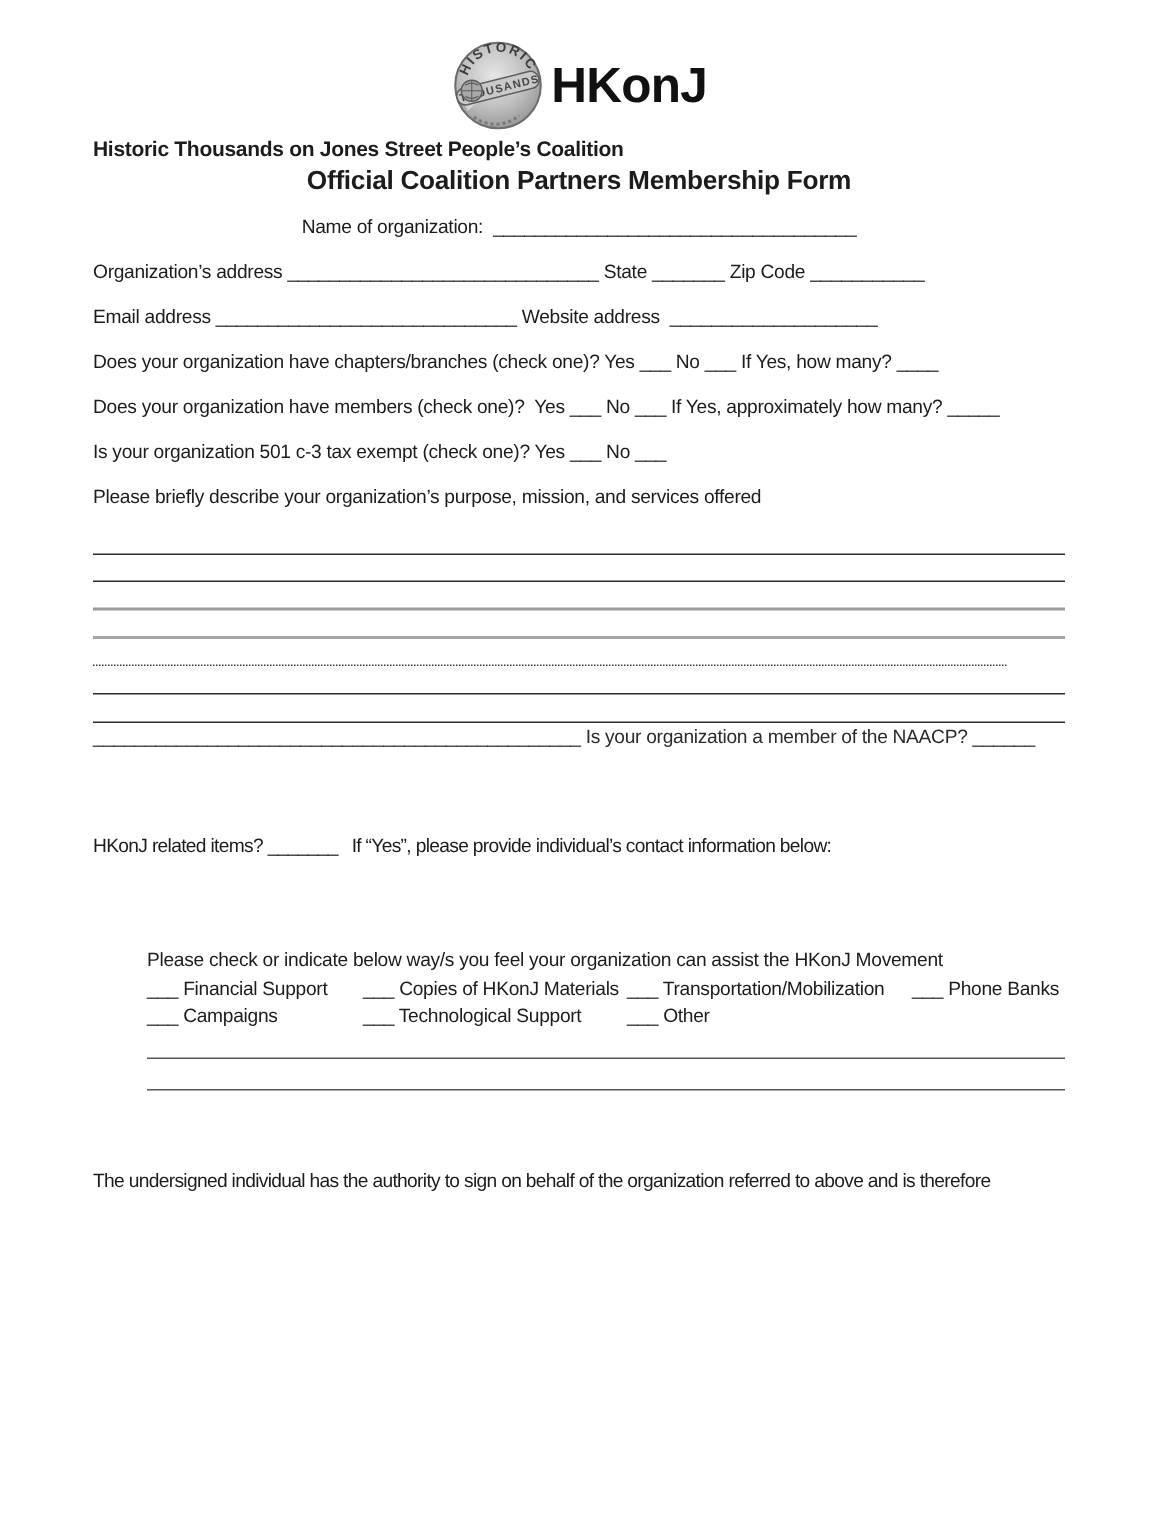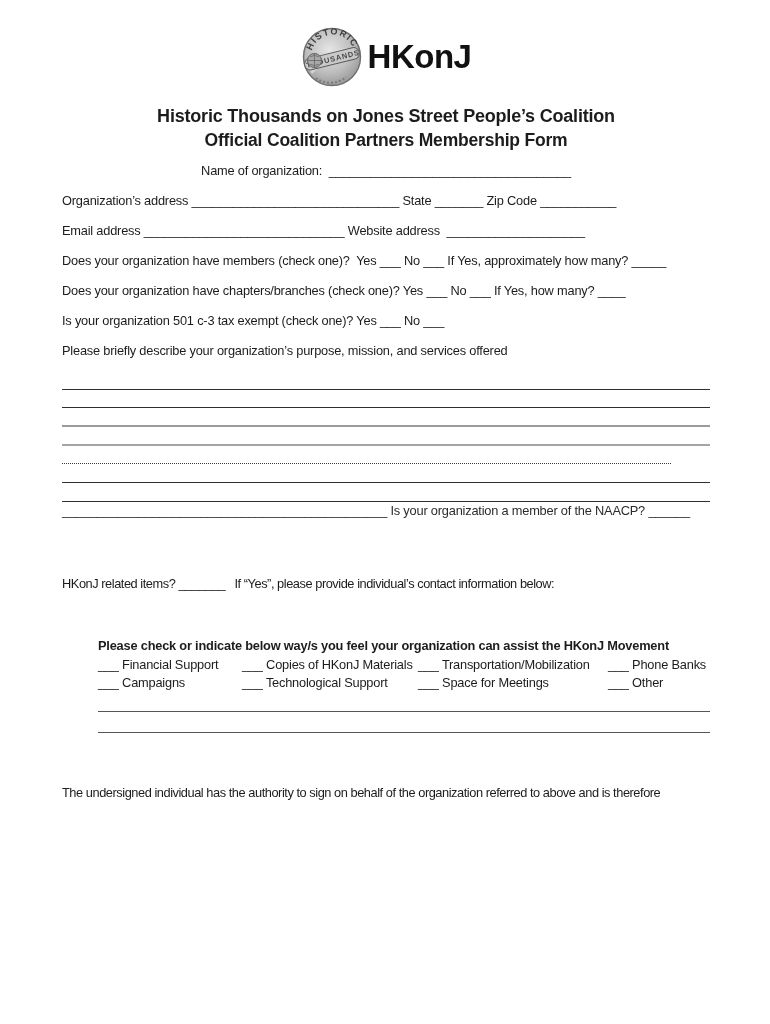--- a/index.html
+++ b/index.html
@@ -5,38 +5,38 @@
   html,body{margin:0;padding:0;background:#ffffff;}
   .page{
     position:relative;width:770px;height:1024px;box-sizing:border-box;
     padding:0 60px 0 62px;overflow:hidden;background:#ffffff;
     font-family:"Liberation Sans",sans-serif;color:#1c1c1c;font-size:12.8px;
   }
   
   .brand-row{display:flex;align-items:center;justify-content:center;padding-top:26px;height:62px;}
   .seal{flex:0 0 auto;}
   .brand{font-size:33px;font-weight:700;letter-spacing:-0.5px;margin-left:5px;color:#111;}
-  .subtitle{text-align:center;font-weight:700;font-size:18px;margin-top:18px;letter-spacing:-0.2px;}
+  .subtitle{font-weight:700;font-size:14px;margin-top:3px;letter-spacing:-0.2px;}
   .form-title{text-align:center;font-weight:700;font-size:17.5px;margin-top:3px;letter-spacing:-0.2px;}
   
   .line{white-space:pre;letter-spacing:-0.2px;height:16px;line-height:16px;}
   .para{white-space:pre;letter-spacing:-0.45px;line-height:19.5px;}
   .r-first{margin-top:12px;text-align:center;}
   .r-std{margin-top:14px;}
   .rule{height:17px;border-bottom:1.5px solid #2e2e2e;}
   .rule.g{border-bottom:2px solid #9b9b9b;}
   .rule.g2{border-bottom:2.2px solid #a5a5a5;}
   .rule.d{border-bottom:1.6px dotted #3a3a3a;width:94%;}
   .rules-purpose{margin-top:6px;}
   .r-annual{margin-top:16px;}
   .rule.a{height:18px;}
   .r-naacp{margin-top:1px;color:#2b2b2b;}
   .p-contact{margin-top:16px;}
   .r-cfields{margin-top:13px;}
-  .assist-h{margin-top:5px;margin-left:36px;font-weight:700;letter-spacing:-0.2px;height:17px;line-height:17px;}
+  .assist-h{margin-top:19px;margin-left:36px;font-weight:400;letter-spacing:-0.2px;height:17px;line-height:17px;}
   .assist-grid{margin-top:2px;margin-left:36px;display:grid;grid-template-columns:144px 176px 190px 1fr;line-height:17.5px;letter-spacing:-0.2px;}
   .r-other{margin-top:17px;margin-left:36px;}
   .rule.ind{height:18px;margin-left:36px;border-bottom:1.3px solid #555;margin-top:2px;}
   .p-legal{margin-top:14px;line-height:18.5px;}
 </style>
 </head>
 <body>
 
 <div class="page">
 
@@ -67,22 +67,22 @@
       <span class="brand">HKonJ</span>
     </div>
     <div class="subtitle">Historic Thousands on Jones Street People’s Coalition</div>
     <div class="form-title">Official Coalition Partners Membership Form</div>
   </header>
 
   <main>
     <p class="line r-first">Name of organization:  ___________________________________</p>
     <p class="line r-std">Organization’s address ______________________________ State _______ Zip Code ___________</p>
     <p class="line r-std">Email address _____________________________ Website address  ____________________</p>
+    <p class="line r-std">Does your organization have chapters/branches (check one)? Yes ___ No ___ If Yes, how many? ____</p>
     <p class="line r-std">Does your organization have members (check one)?  Yes ___ No ___ If Yes, approximately how many? _____</p>
-    <p class="line r-std">Does your organization have chapters/branches (check one)? Yes ___ No ___ If Yes, how many? ____</p>
     <p class="line r-std">Is your organization 501 c-3 tax exempt (check one)? Yes ___ No ___</p>
     <p class="line r-std">Please briefly describe your organization’s purpose, mission, and services offered</p>
 
     <div class="rules-purpose">
       <div class="rule"></div>
       <div class="rule"></div>
       <div class="rule g"></div>
       <div class="rule g2"></div>
       <div class="rule d"></div>
     </div>
@@ -99,21 +99,20 @@
 
 
     <div class="assist-h">Please check or indicate below way/s you feel your organization can assist the HKonJ Movement</div>
     <div class="assist-grid">
       <span>___ Financial Support</span>
       <span>___ Copies of HKonJ Materials</span>
       <span>___ Transportation/Mobilization</span>
       <span>___ Phone Banks</span>
       <span>___ Campaigns</span>
       <span>___ Technological Support</span>
-      <span>___ Space for Meetings</span>
       <span>___ Other</span>
     </div>
 
     <div class="rule ind"></div>
     <div class="rule ind"></div>
 
     <div class="para p-legal">
       <div>The undersigned individual has the authority to sign on behalf of the organization referred to above and is therefore</div>
       
       

